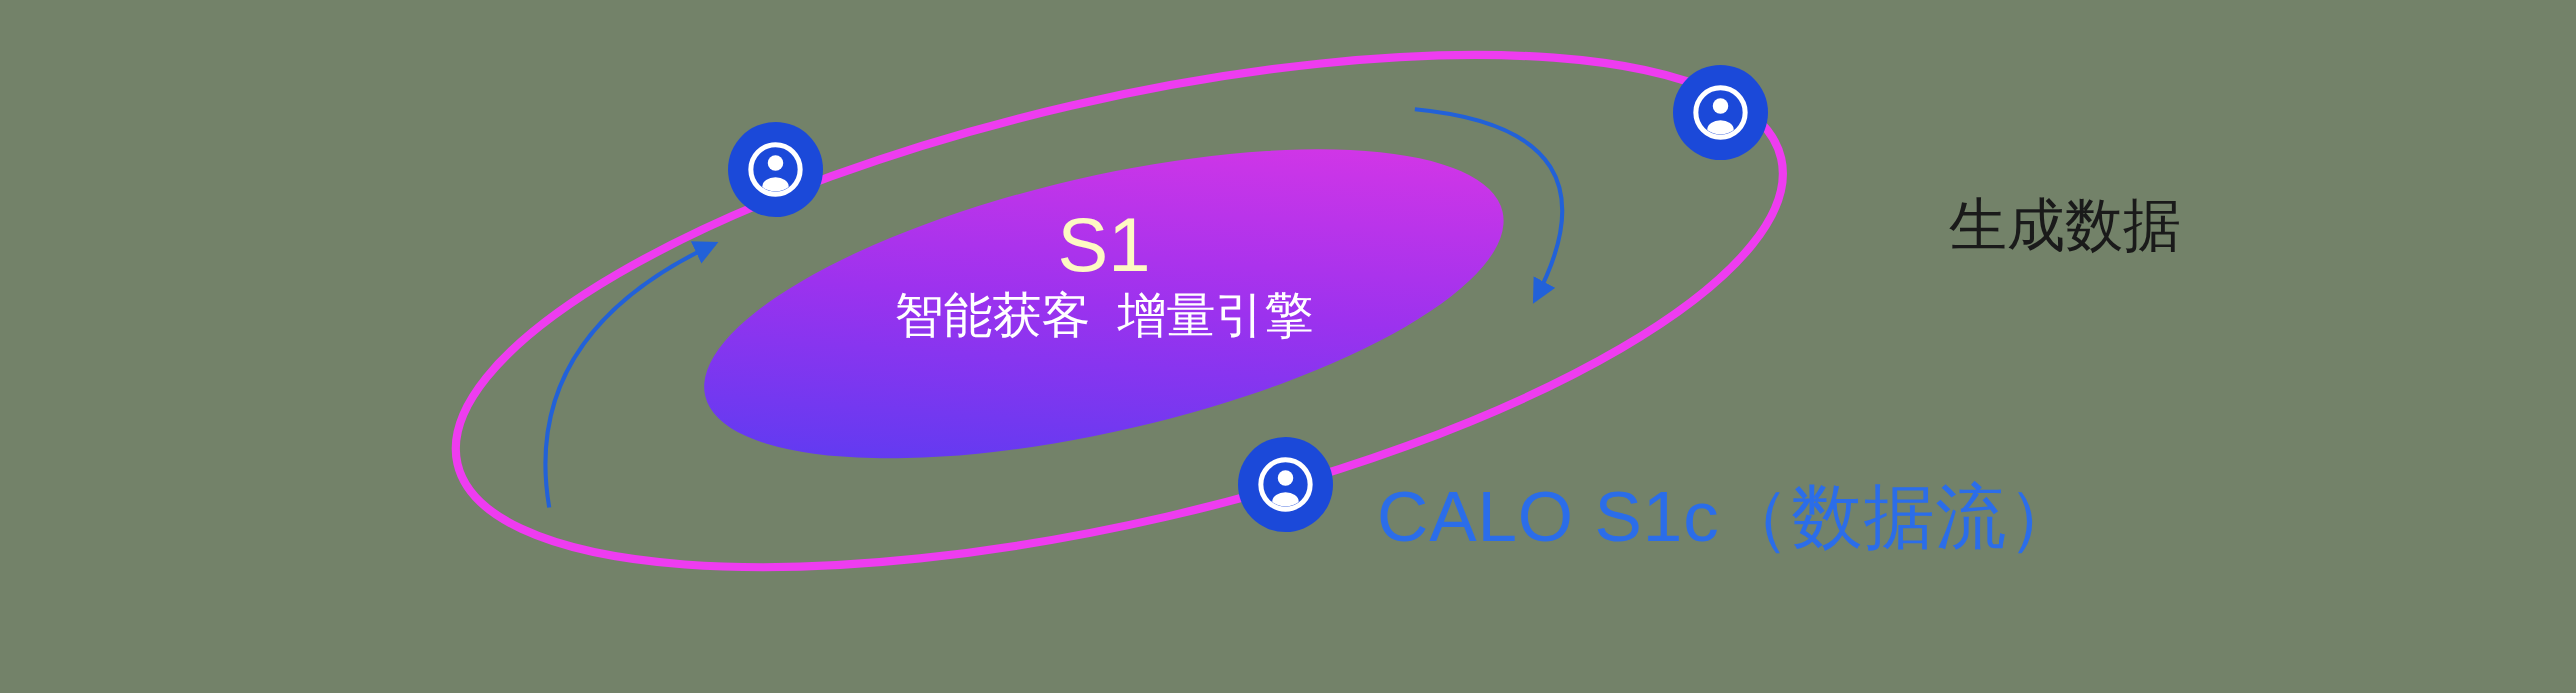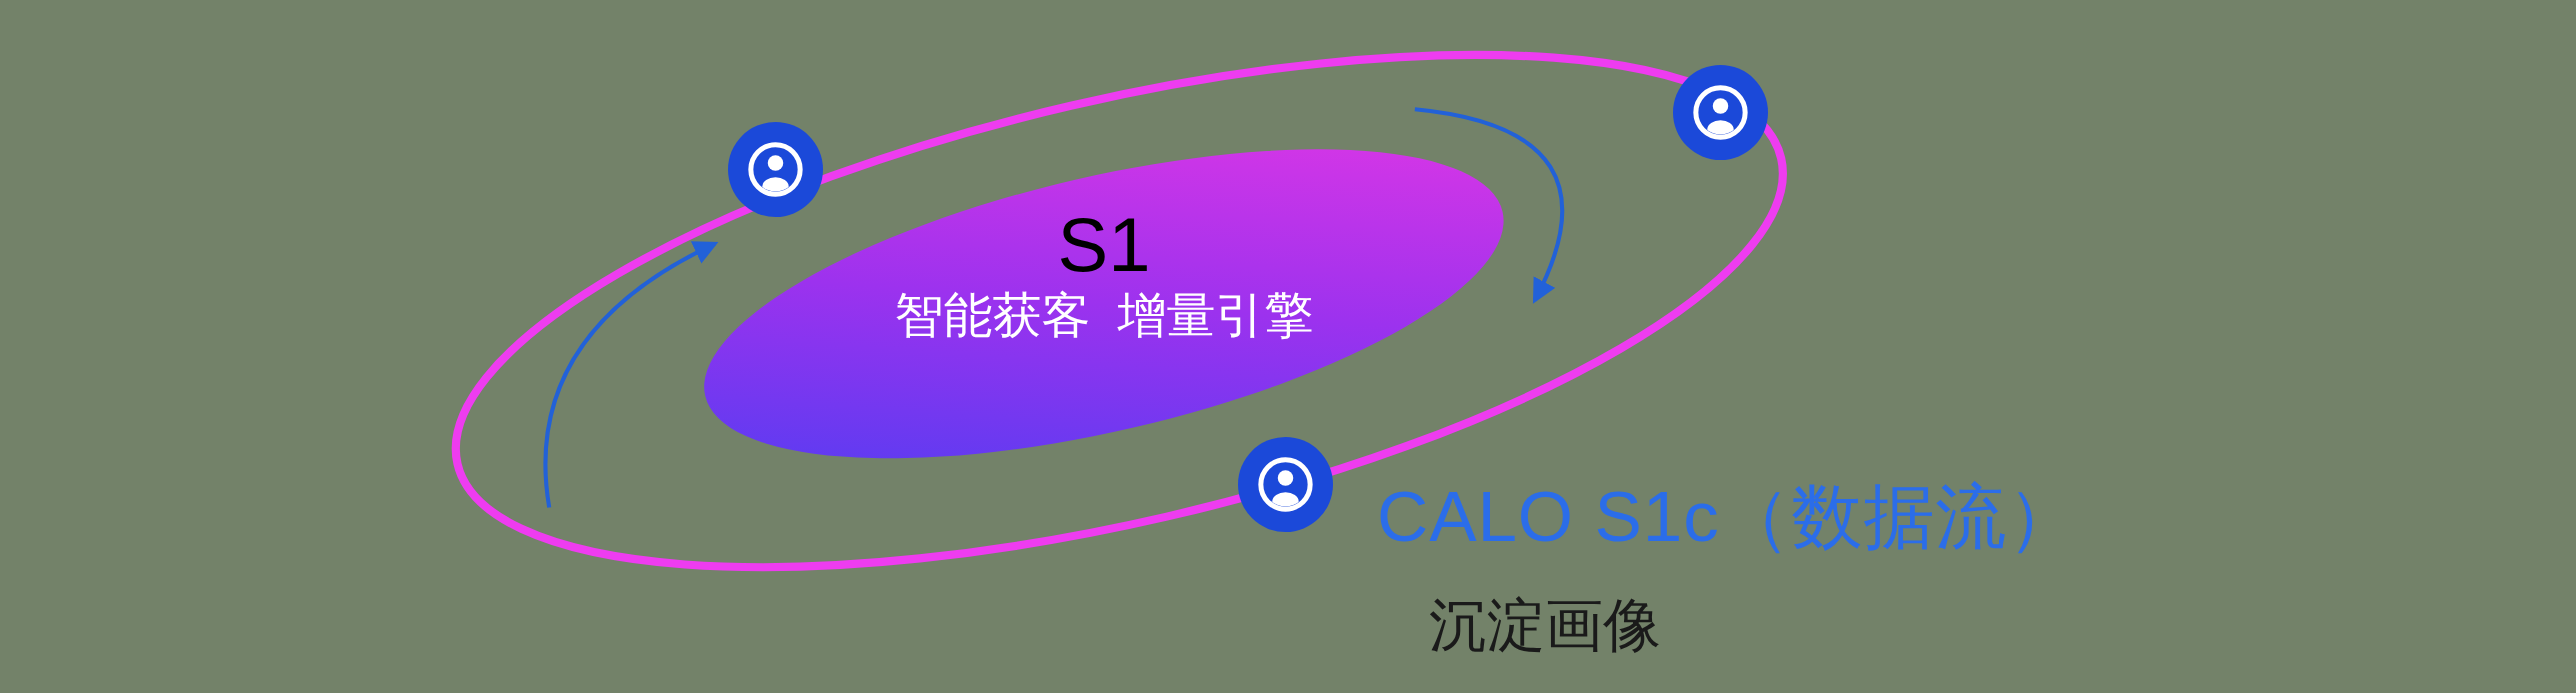--- a/index.html
+++ b/index.html
@@ -57,21 +57,21 @@
     color:var(--label_dark);
     white-space:pre;
   }
   .core-title{
     position:absolute;
     left:1104px;
     top:207px;
     transform:translateX(-50%);
     font-size:76px;
     line-height:1;
-    color:#000000;
+    color:#fef9c3;
     font-weight:500;
   }
   .core-subtitle{
     position:absolute;
     left:1104px;
     top:291px;
     transform:translateX(-50%);
     font-size:49px;
     line-height:1;
     color:#ffffff;
@@ -149,18 +149,18 @@
           <circle cx="52" cy="52" r="24"></circle>
         </clipPath>
       <g clip-path="url(#icap-c)">
         <circle cx="52" cy="45" r="8.5" fill="#ffffff"></circle>
         <ellipse cx="52" cy="71" rx="14.5" ry="10.5" fill="#ffffff"></ellipse>
       </g>
     </svg>
   </div>
 
 
+  <div class="node-subtitle" style="left:1949px;top:195px">生成数据</div>
 
   <div class="node-title" style="left:1377px;top:480px">CALO S1c（数据流）</div>
-  <div class="node-subtitle" style="left:1429px;top:595px">沉淀画像</div>
 
 </div>
 
 
 </body></html>

